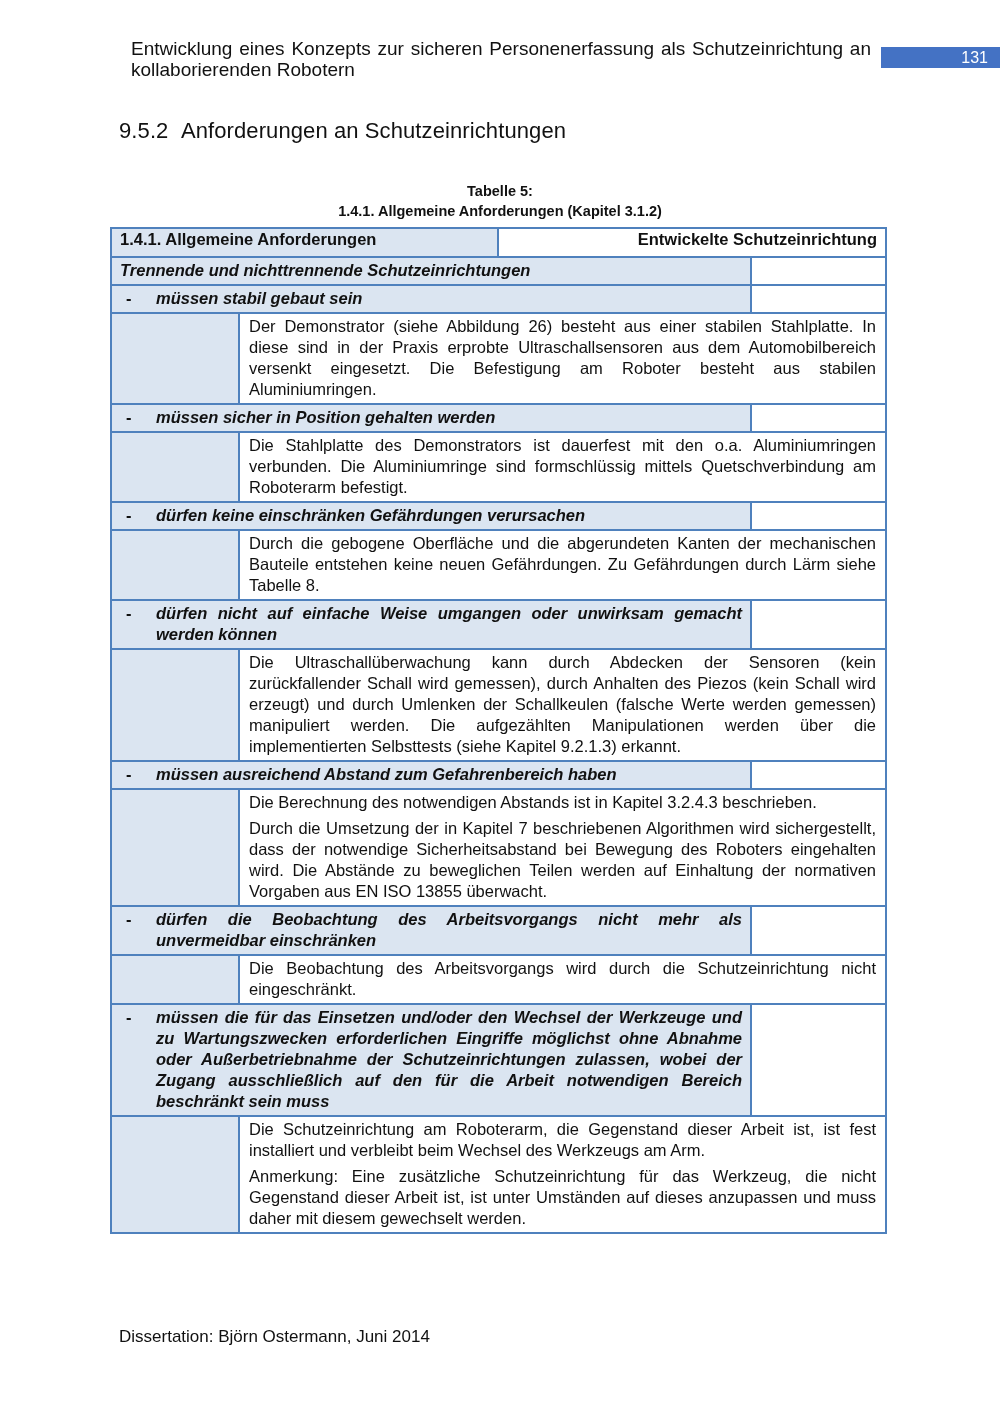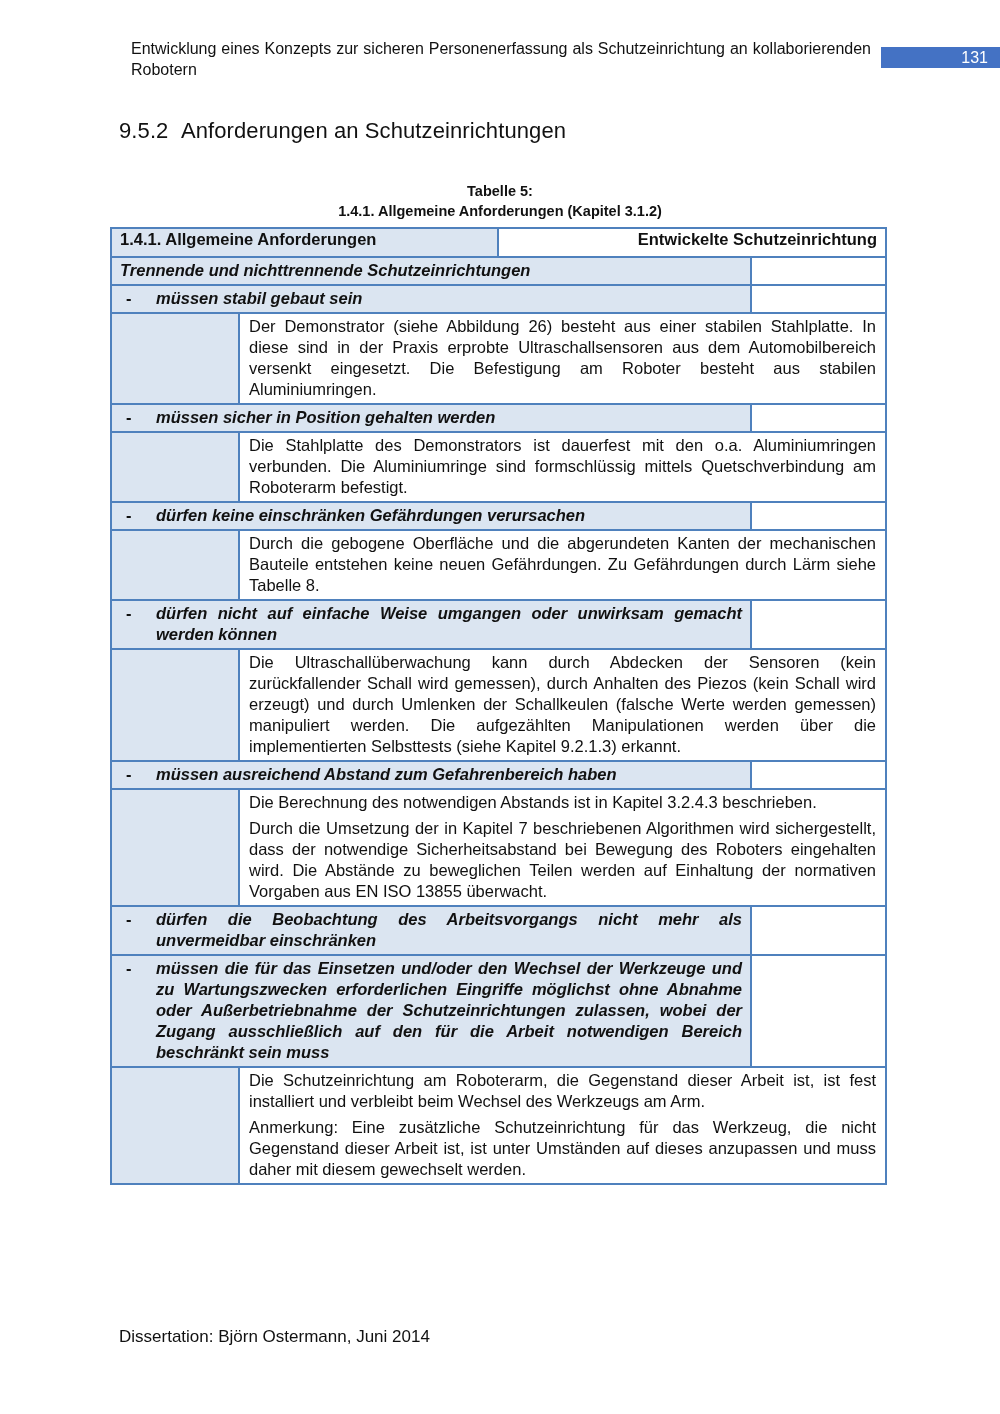--- a/index.html
+++ b/index.html
@@ -1,17 +1,17 @@
 <!DOCTYPE html>
 <html><head>
 <meta charset="utf-8">
 <style>
   html, body { margin: 0; padding: 0; background: #ffffff; }
   body { width: 1000px; height: 1414px; position: relative; font-family: "Liberation Sans", sans-serif; color: #111; }
-  .page-header { position: absolute; left: 131px; top: 38px; width: 740px; font-size: 16px; line-height: 21px; text-align: justify; text-align-last: left; }
+  .page-header { position: absolute; left: 131px; top: 38px; width: 740px; font-size: 19px; line-height: 21px; text-align: justify; text-align-last: left; }
   .page-number { position: absolute; left: 881px; top: 47px; width: 119px; height: 21px; background: #4472c4; color: #fff; font-size: 16px; line-height: 22px; text-align: right; box-sizing: border-box; padding-right: 12px; }
   .section-title { position: absolute; left: 119px; top: 118px; font-size: 22px; font-weight: normal; letter-spacing: 0.1px; }
   .caption { position: absolute; left: 110px; width: 780px; text-align: center; font-weight: bold; font-size: 14.5px; }
   .caption.l1 { top: 183px; }
   .caption.l2 { top: 203px; }
   table.req { position: absolute; left: 110px; top: 227px; width: 775px; border-collapse: collapse; table-layout: fixed; font-size: 16.5px; padding-left: 39px; }
   table.req td { border: 2px solid #4f81bd; padding: 0; vertical-align: top; }
   .hdr-left { background: #dbe5f1; font-weight: bold; padding: 1px 8px 2px 8px !important; height: 24px; }
   .hdr-right { background: #fff; font-weight: bold; text-align: right; padding: 1px 8px 2px 8px !important; }
   .thick-bottom td { border-bottom: 4px solid #4f81bd; }
@@ -134,20 +134,26 @@
       <tr>
         <td colspan="3" class="req-cell">
           <div class="multi">
             <span class="dash">-</span>
             <span class="txt">dürfen die Beobachtung des Arbeitsvorgangs nicht mehr als unvermeidbar einschränken</span>
           </div>
         </td>
         <td class="empty-right"></td>
       </tr>
       <tr>
+        <td class="empty-left"></td>
+        <td colspan="3" class="desc">
+          <p>Die Beobachtung des Arbeitsvorgangs wird durch die Schutzeinrichtung nicht eingeschränkt.</p>
+        </td>
+      </tr>
+      <tr>
         <td colspan="3" class="req-cell">
           <div class="multi">
             <span class="dash">-</span>
             <span class="txt">müssen die für das Einsetzen und/oder den Wechsel der Werkzeuge und zu Wartungszwecken erforderlichen Eingriffe möglichst ohne Abnahme oder Außerbetriebnahme der Schutzeinrichtungen zulassen, wobei der Zugang ausschließlich auf den für die Arbeit notwendigen Bereich beschränkt sein muss</span>
           </div>
         </td>
         <td class="empty-right"></td>
       </tr>
       <tr>
         <td class="empty-left"></td>

